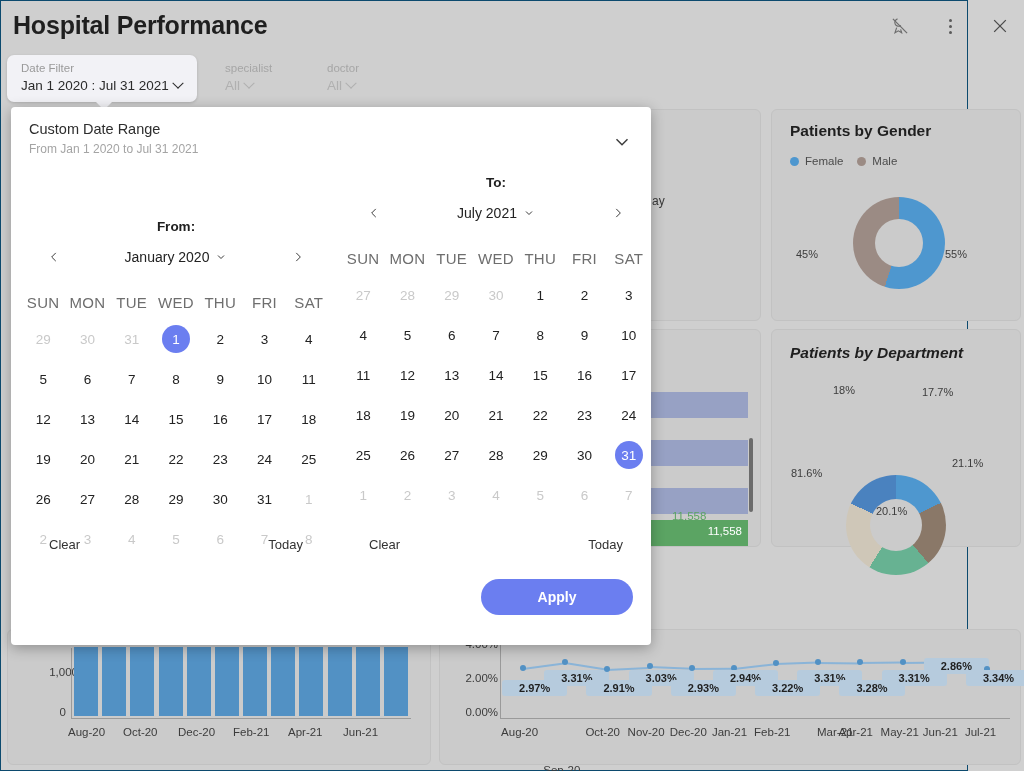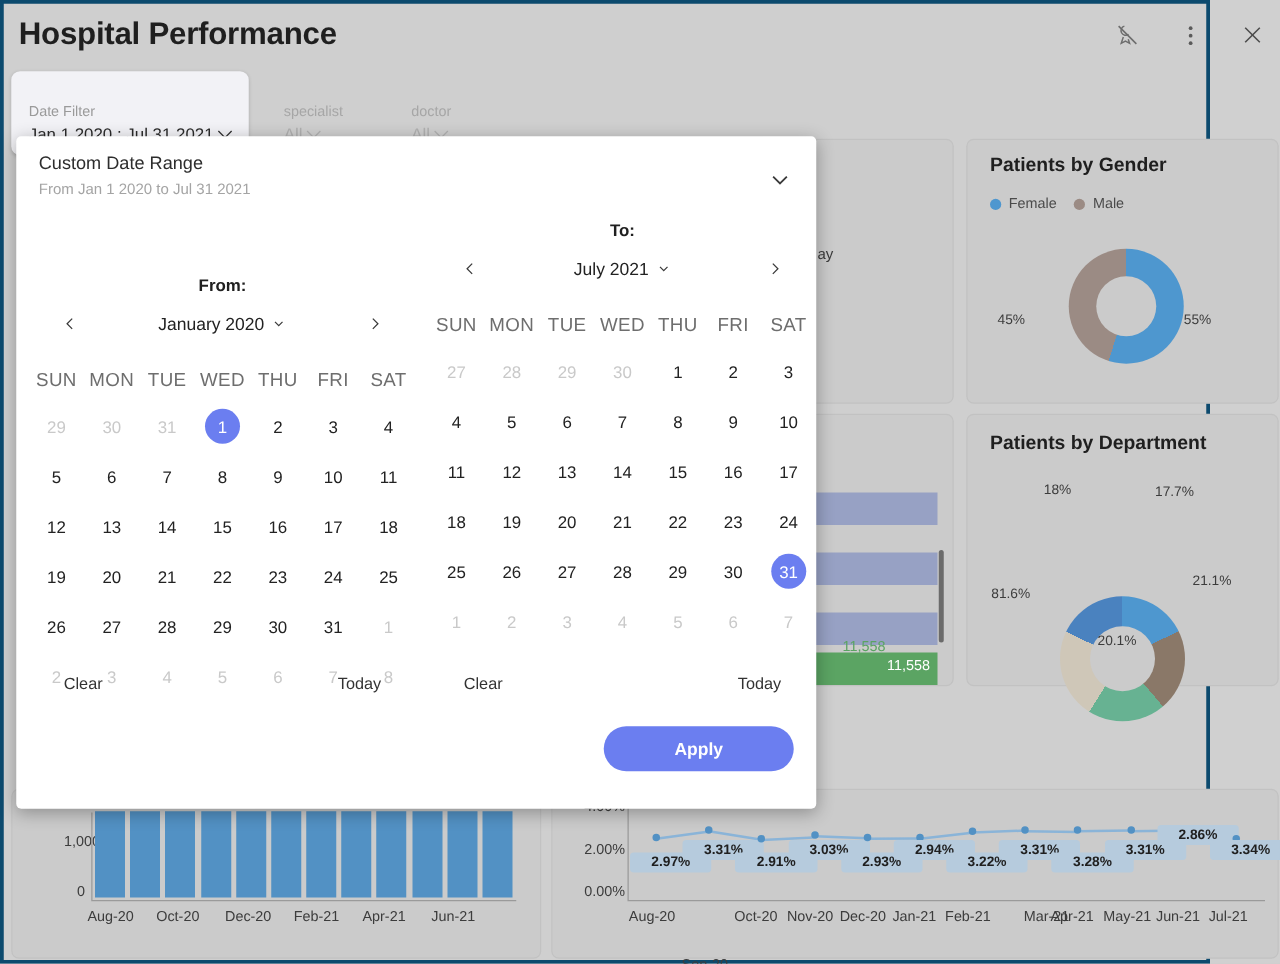--- a/index.html
+++ b/index.html
@@ -6,21 +6,21 @@
   html, body {
     width: 1024px; height: 771px;
     font-family: "Liberation Sans", sans-serif;
     background: #d0d0d0;
     overflow: hidden;
   }
   #app {
     position: relative;
     width: 968px; height: 771px;
     background: #cfcfcf;
-    border: 3px solid #0c4a6e;
+    border: 1px solid #0c4a6e;
   }
 
   
   #header {
     position: absolute; left: 0; top: 0; width: 1024px; height: 52px;
   }
   #page-title {
     position: absolute; left: 12px; top: 10px;
     font-size: 25px; font-weight: bold; color: #1f1f1f;
     letter-spacing: -0.2px;
@@ -51,21 +51,21 @@
     background: #f2f2f6;
     box-shadow: 0 1px 3px rgba(0,0,0,0.16);
   }
   #date-filter-chip:after {
     content: ""; position: absolute; left: 88px; bottom: -8px;
     width: 0; height: 0;
     border-left: 9px solid transparent;
     border-right: 9px solid transparent;
     border-top: 9px solid #f2f2f6;
   }
-  .filter-label { font-size: 11.5px; color: #9a9a9a; line-height: 15px; margin-top: 20px; }
+  .filter-label { font-size: 11.5px; color: #9a9a9a; line-height: 15px; }
   .filter-value {
     font-size: 13.5px; color: #2b2b2b; line-height: 19px;
     display: flex; align-items: center; gap: 5px; white-space: nowrap;
   }
   #specialist-chip { left: 210px; }
   #doctor-chip { left: 312px; }
   #specialist-chip .filter-label, #doctor-chip .filter-label { color: #a6a6a6; }
   #specialist-chip .filter-value, #doctor-chip .filter-value { color: #b0b0b0; }
   .chev {
     display: inline-block; width: 8px; height: 8px;
@@ -94,21 +94,21 @@
   .donut:after {
     content: ""; position: absolute; border-radius: 50%;
     background: #cbcbcb;
     left: 50%; top: 50%; transform: translate(-50%,-50%);
   }
   #gender-donut { left: 852px; top: 196px; width: 92px; height: 92px; }
   #gender-donut:after { width: 48px; height: 48px; }
   .pct-label { position: absolute; font-size: 11px; color: #3c3c3c; white-space: nowrap; }
 
   
-  #dept-card { left: 770px; top: 328px; width: 250px; height: 218px; }
+  #dept-card { left: 770px; top: 328px; width: 250px; height: 218px; font-style: italic; }
   #dept-card .card-title { position: absolute; left: 18px; top: 14px; }
   #dept-donut { left: 845px; top: 382px; width: 100px; height: 100px; }
   #dept-donut:after { width: 52px; height: 52px; }
 
   
   #mid-card-top { left: 500px; top: 108px; width: 260px; height: 212px; }
   #mid-card-top .stub-text {
     position: absolute; left: 150px; top: 84px; font-size: 12px; color: #3a3a3a;
   }
   

